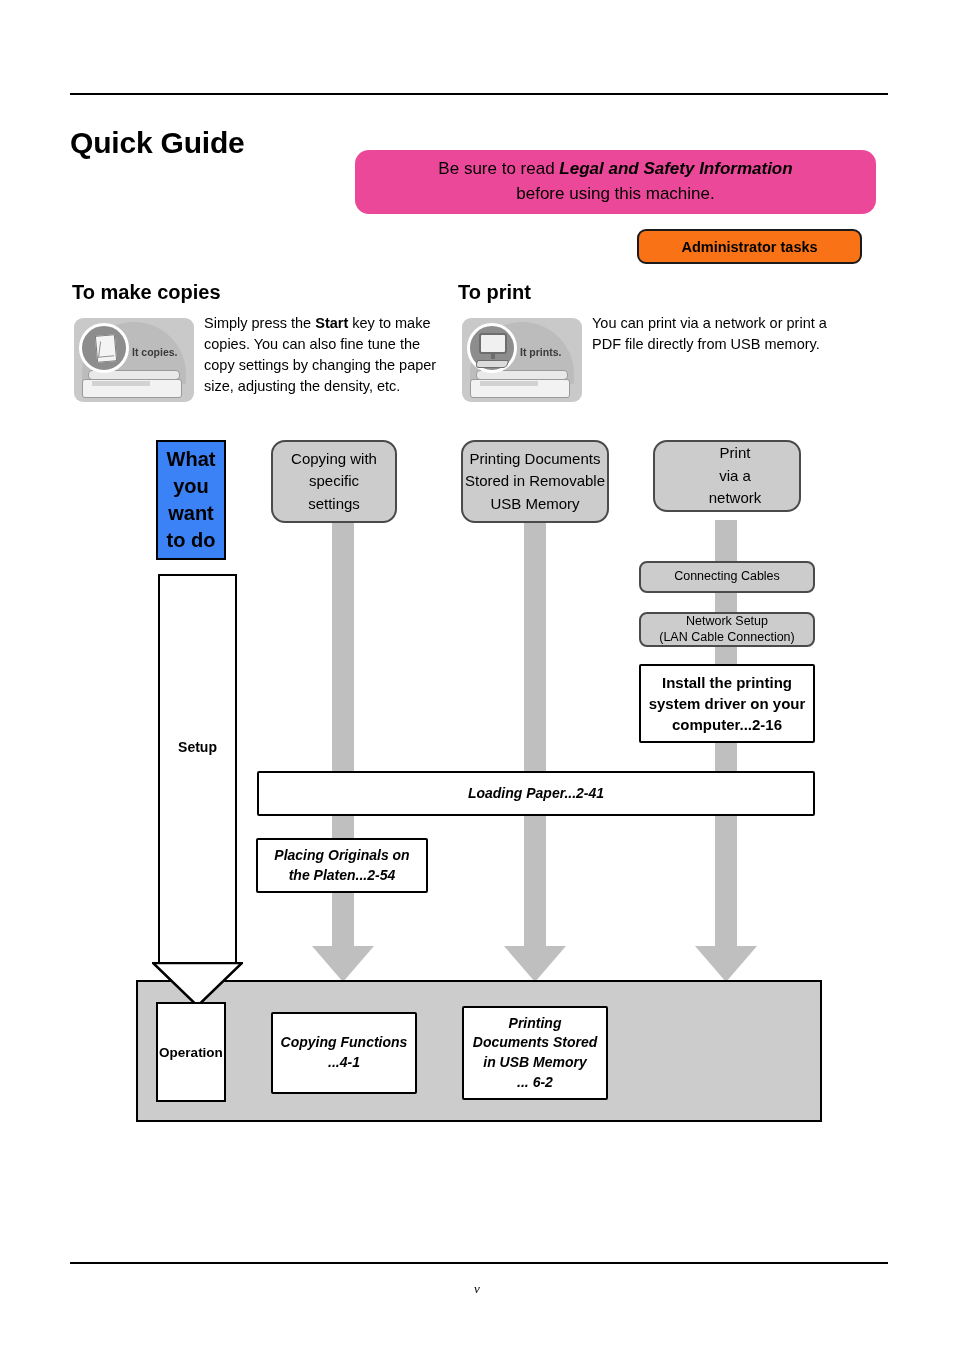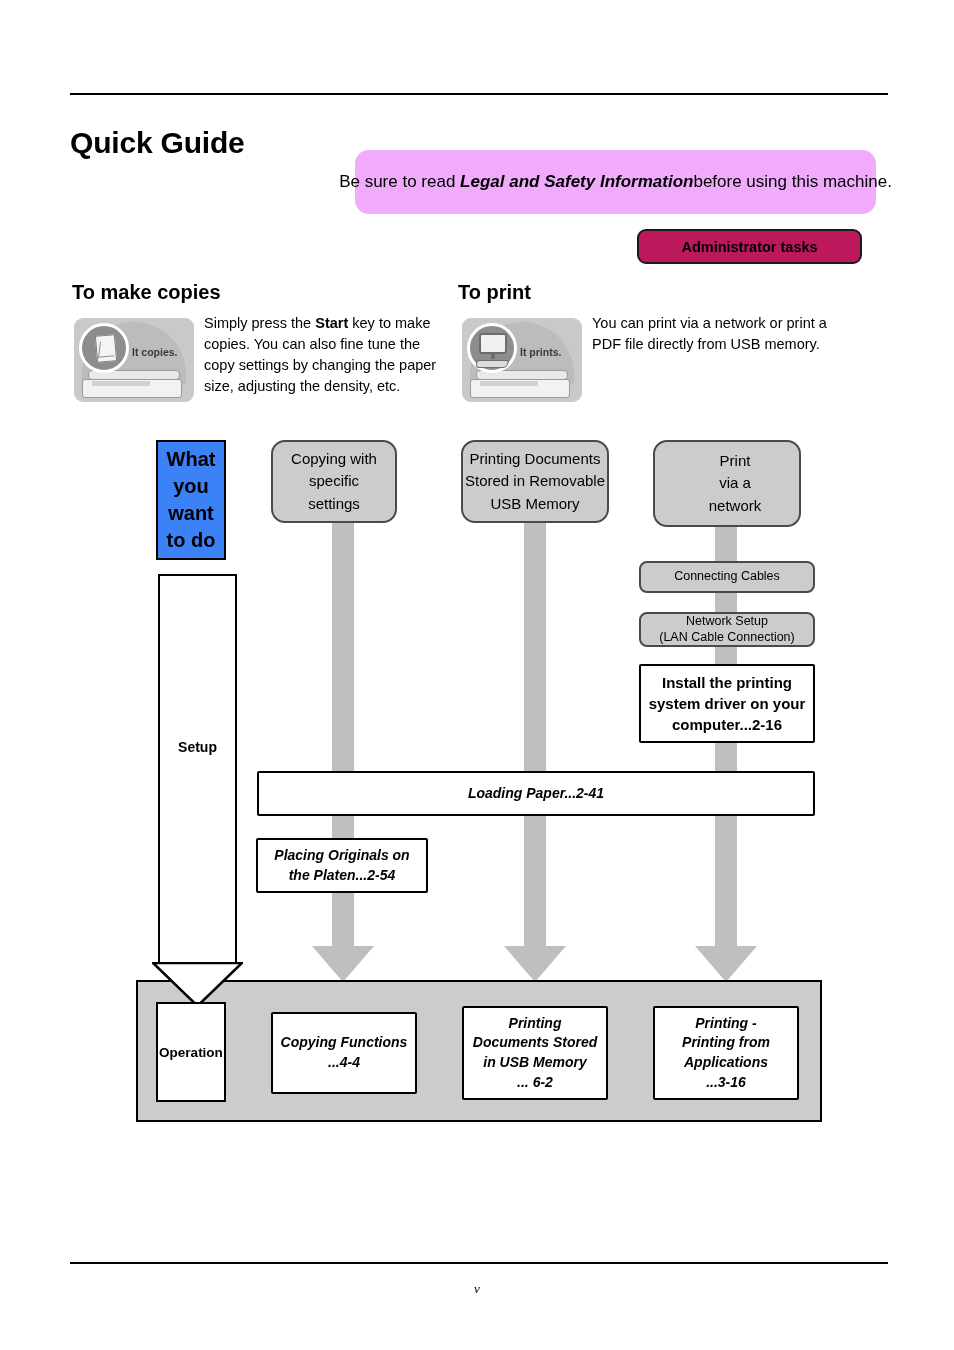--- a/index.html
+++ b/index.html
@@ -48,39 +48,39 @@
     letter-spacing: -0.2px;
   }
 
   
   .notice {
     position: absolute;
     left: 355px;
     top: 150px;
     width: 521px;
     height: 64px;
-    background: #f0abfc;
+    background: #ec4899;
     border-radius: 14px;
     display: flex;
-    flex-direction: row;
+    flex-direction: column;
     align-items: center;
     justify-content: center;
     font-size: 17px;
     line-height: 1.45;
   }
   .notice .ln { white-space: nowrap; }
   .notice b { font-weight: bold; font-style: italic; }
 
   .admin-btn {
     position: absolute;
     left: 637px;
     top: 229px;
     width: 225px;
     height: 35px;
-    background: #be185d;
+    background: #f97316;
     border: 2px solid #1a1a1a;
     border-radius: 9px;
     display: flex;
     align-items: center;
     justify-content: center;
     font-size: 14.5px;
     font-weight: bold;
     box-sizing: border-box;
   }
 
@@ -417,21 +417,21 @@
   </div>
 
   <div class="node grey" style="left:461px; top:440px; width:148px; height:83px;">
     <div>
         <div>Printing Documents</div>
         <div>Stored in Removable</div>
         <div>USB Memory</div>
       </div>
   </div>
 
-  <div class="node grey" style="left:653px; top:440px; width:148px; height:87px;padding-left:16px;">
+  <div class="node grey" style="left:653px; top:440px; width:148px; height:72px;padding-left:16px;">
     <div>
         <div>Print</div>
         <div>via a</div>
         <div>network</div>
       </div>
   </div>
 
   <div class="node grey small" style="left:639px; top:561px; width:176px; height:32px;">
     <div>
         <div>Connecting Cables</div>
@@ -462,35 +462,27 @@
   <div class="node white" style="left:256px; top:838px; width:172px; height:55px;">
     <div>
         <div>Placing Originals on</div>
         <div>the Platen...2-54</div>
       </div>
   </div>
 
   <div class="node white" style="left:271px; top:1012px; width:146px; height:82px;">
     <div>
         <div>Copying Functions</div>
-        <div>...4-4</div>
+        <div>...4-1</div>
       </div>
   </div>
 
   <div class="node white" style="left:462px; top:1006px; width:146px; height:94px;">
     <div>
         <div>Printing</div>
         <div>Documents Stored</div>
         <div>in USB Memory</div>
         <div>... 6-2</div>
       </div>
   </div>
 
-  <div class="node white" style="left:653px; top:1006px; width:146px; height:94px;">
-    <div>
-        <div>Printing -</div>
-        <div>Printing from</div>
-        <div>Applications</div>
-        <div>...3-16</div>
-      </div>
-  </div>
 
 </div>
 
 </body></html>

